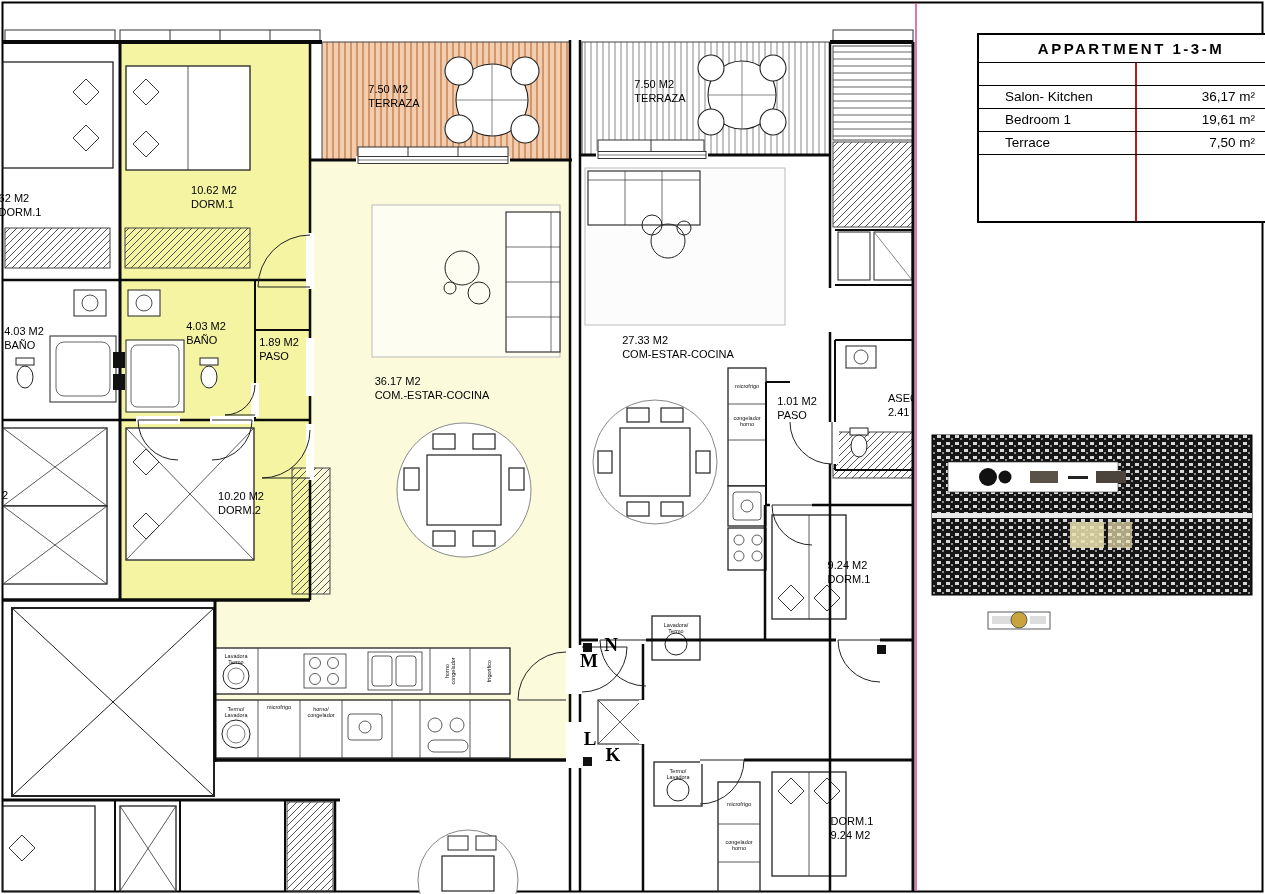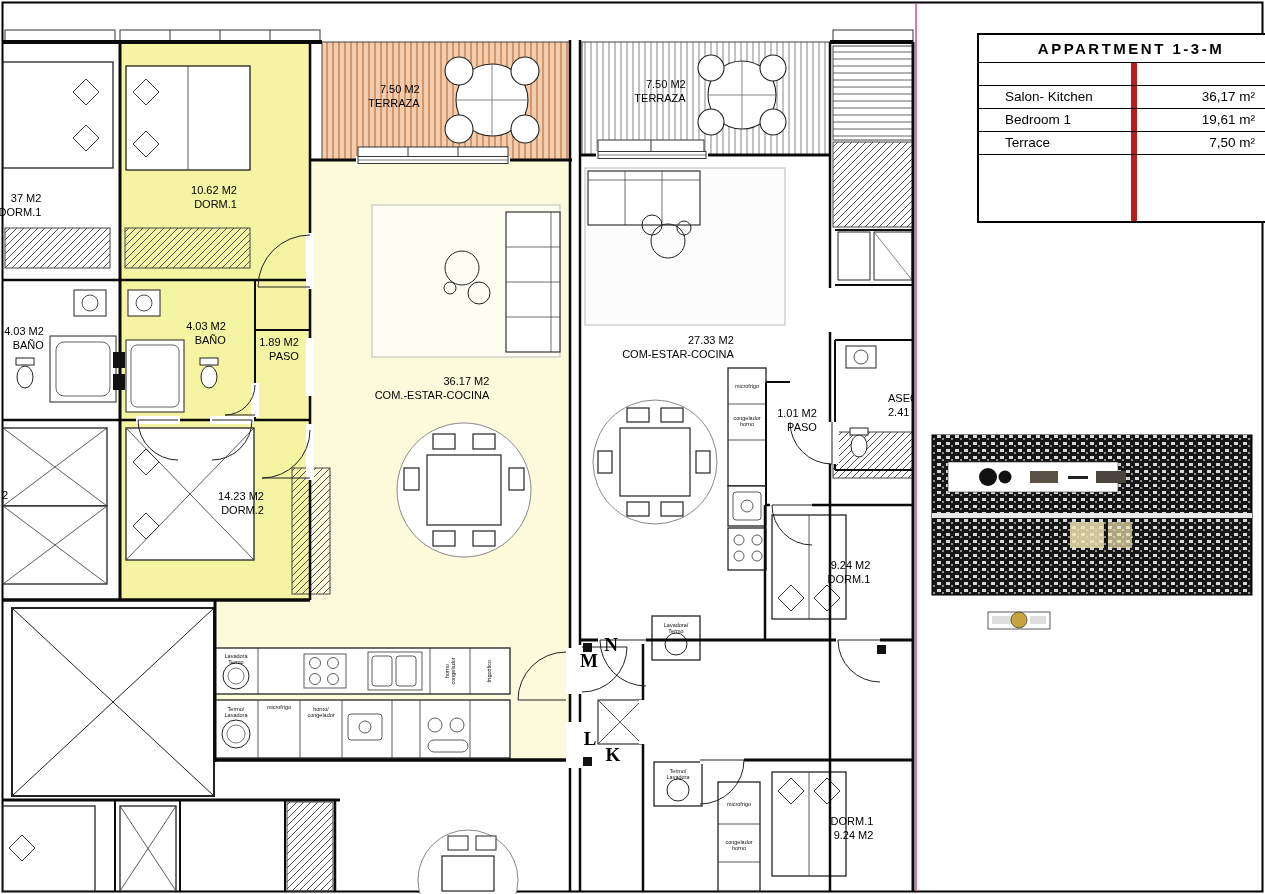--- a/index.html
+++ b/index.html
@@ -1,33 +1,33 @@
 <!DOCTYPE html>
 <html><head>
 <meta charset="utf-8">
 <style>
   *{box-sizing:border-box}
   body{margin:0;background:#9a9a9a}
   .canvas{position:relative;width:1265px;height:894px;background:#fff;
           font-family:"Liberation Sans",sans-serif;overflow:hidden}
   .canvas > svg{position:absolute;left:0;top:0}
   .plan-labels{position:absolute;left:0;top:0;width:913px;height:894px;overflow:hidden}
-  .rlabel{position:absolute;transform:translate(-50%,-50%);text-align:right;
+  .rlabel{position:absolute;transform:translate(-50%,-50%);text-align:left;
           font-size:11px;line-height:1.25;white-space:nowrap;color:#000;font-weight:500}
   .rlabel.abs{transform:none;text-align:left}
   .slet{position:absolute;transform:translate(-50%,-50%);font-family:"Liberation Serif",serif;
         font-weight:700;font-size:19px;color:#000}
   .app{position:absolute;transform:translate(-50%,-50%);font-size:5.5px;line-height:1.15;
        text-align:center;white-space:pre-line;color:#111}
   .app.rot{transform:translate(-50%,-50%) rotate(-90deg)}
   .area-table{position:absolute;left:977px;top:33px;width:308px;border:2px solid #000;background:#fff}
   .at-title{height:28px;line-height:28px;text-align:center;font-size:15px;font-weight:700;
             letter-spacing:2.5px;border-bottom:1px solid #000}
   .at-row{display:flex;height:23px;line-height:22px;border-bottom:1px solid #000;font-size:13.5px}
-  .at-row .at-label{width:158px;padding-left:26px;border-right:6px solid #b91c1c;overflow:hidden}
+  .at-row .at-label{width:158px;padding-left:26px;border-right:2px solid #b91c1c;overflow:hidden}
   .at-row .at-value{flex:1;text-align:right;padding-right:28px}
   .at-row.strong{outline:2px solid #000;outline-offset:-1px}
   .at-row.gap{height:20px;border-bottom:none}
   .at-row.total{border-top:1px solid #000}
   .at-row.tail{height:46px;border-bottom:none}
 </style>
 </head>
 <body>
 
 <div class="canvas">
@@ -412,51 +412,51 @@
     </div>
     <div class="rlabel" style="left:660px;top:92px">
       <div>7.50 M2</div>
       <div>TERRAZA</div>
     </div>
     <div class="rlabel" style="left:214px;top:198px">
       <div>10.62 M2</div>
       <div>DORM.1</div>
     </div>
     <div class="rlabel" style="left:20px;top:206px">
-      <div>37 M2</div>
+      <div>62 M2</div>
       <div>DORM.1</div>
     </div>
     <div class="rlabel" style="left:206px;top:334px">
       <div>4.03 M2</div>
       <div>BAÑO</div>
     </div>
     <div class="rlabel" style="left:24px;top:339px">
       <div>4.03 M2</div>
       <div>BAÑO</div>
     </div>
     <div class="rlabel" style="left:279px;top:350px">
       <div>1.89 M2</div>
       <div>PASO</div>
     </div>
     <div class="rlabel" style="left:432px;top:389px">
       <div>36.17 M2</div>
       <div>COM.-ESTAR-COCINA</div>
     </div>
     <div class="rlabel" style="left:241px;top:504px">
-      <div>14.23 M2</div>
+      <div>10.20 M2</div>
       <div>DORM.2</div>
     </div>
     <div class="rlabel" style="left:5px;top:496px">
       <div>2</div>
     </div>
     <div class="rlabel" style="left:678px;top:348px">
       <div>27.33 M2</div>
       <div>COM-ESTAR-COCINA</div>
     </div>
-    <div class="rlabel" style="left:797px;top:421px">
+    <div class="rlabel" style="left:797px;top:409px">
       <div>1.01 M2</div>
       <div>PASO</div>
     </div>
     <div class="rlabel abs" style="left:888px;top:392px">
       <div>ASEO</div>
       <div>2.41 M</div>
     </div>
     <div class="rlabel" style="left:849px;top:573px">
       <div>9.24 M2</div>
       <div>DORM.1</div>

